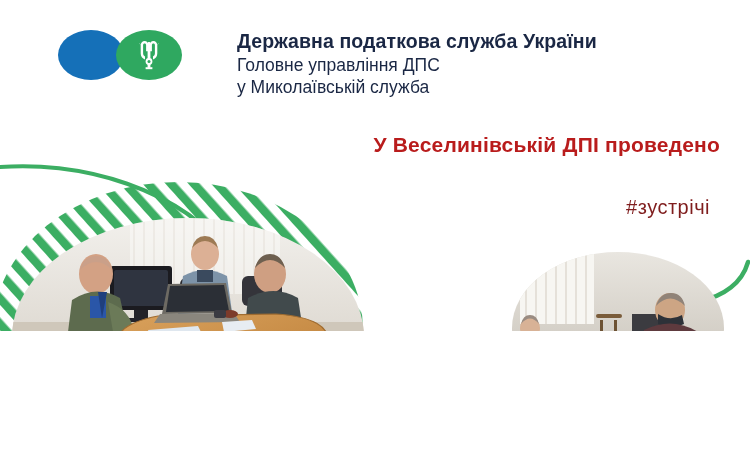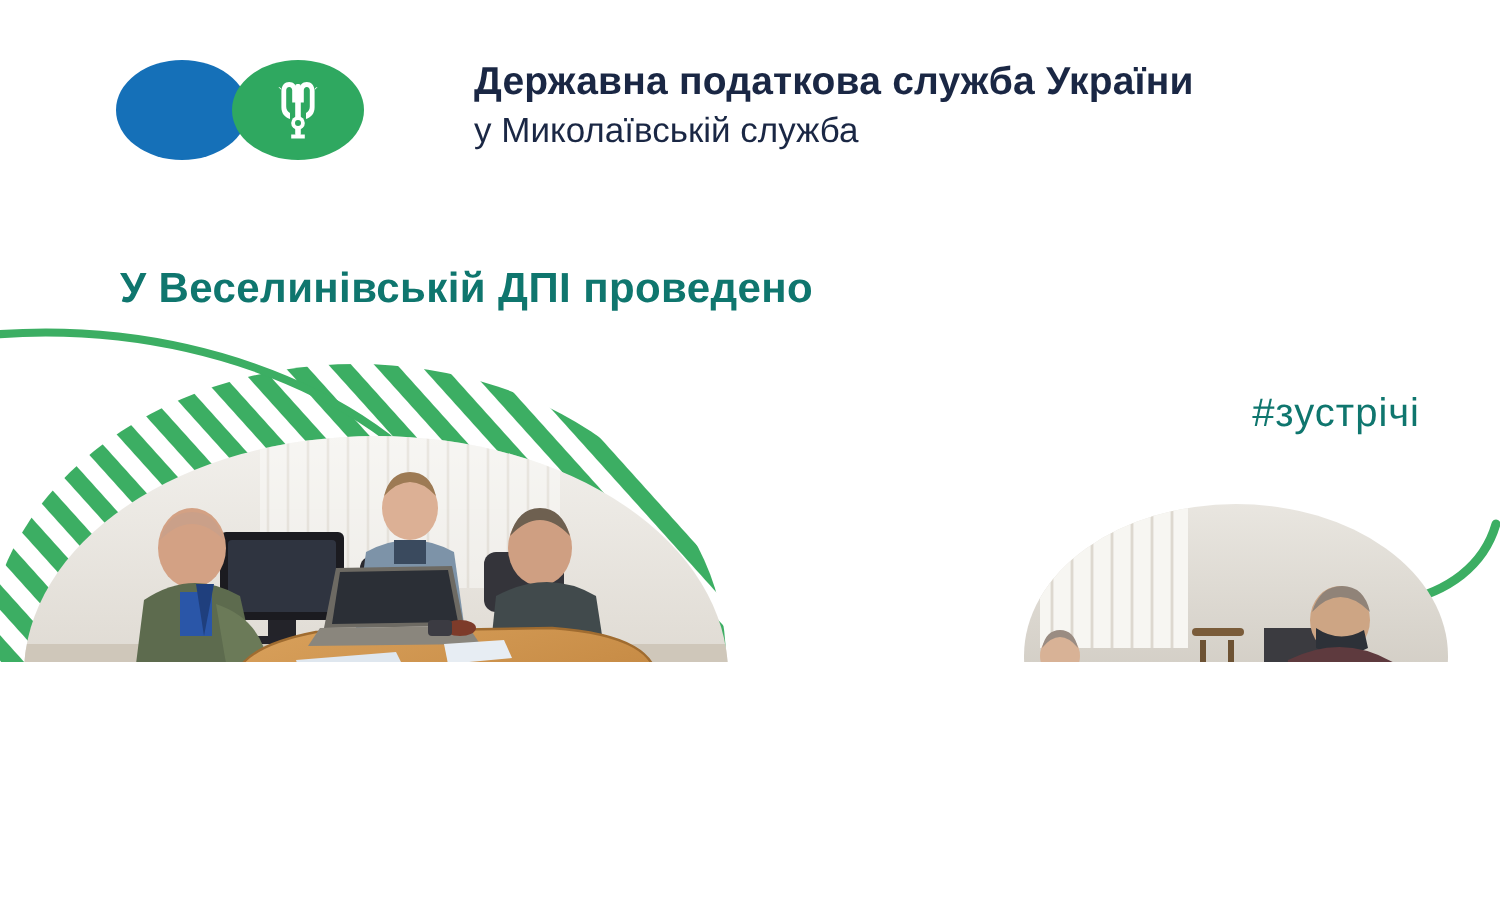--- a/index.html
+++ b/index.html
@@ -70,36 +70,36 @@
     line-height: 22px;
     white-space: nowrap;
   }
 
   
   .title-block {
     position: absolute;
     left: 60px;
     top: 132px;
     width: 660px;
-    text-align: left;
-    color: #0f766e;
+    text-align: right;
+    color: #b91c1c;
     font-size: 21px;
     font-weight: bold;
     line-height: 25px;
     letter-spacing: 0.2px;
   }
   .title-line { display: block; }
 
   .hashtag {
     position: absolute;
     right: 40px;
     top: 196px;
     font-size: 20px;
     font-weight: normal;
-    color: #0f766e;
+    color: #7f1d1d;
     letter-spacing: 0.5px;
   }
 
   
   .decor-svg {
     position: absolute;
     left: 0;
     top: 0;
     width: 750px;
     height: 460px;
@@ -181,20 +181,21 @@
         <path d="M22.8 3.5 c-0.9 0-1.5 0.7-1.5 1.6 v8.5 c0 3.0-1.6 5.0-4.3 5.9 v-3.0 c1.3-0.7 1.9-1.7 1.9-3.2 V5.1 c0-0.9-0.6-1.6-1.5-1.6 -0.9 0-1.5 0.7-1.5 1.6 v6.1 h-2.3 V5.1 c0-2.4 1.6-4.1 3.8-4.1 2.2 0 3.8 1.7 3.8 4.1 z"></path>
         <circle cx="13" cy="21.5" r="3.4"></circle>
         <circle cx="13" cy="21.5" r="1.5" fill="#2fa860"></circle>
         <path d="M9.6 27.2 h6.8 v2.0 h-6.8 z"></path>
       </g>
     </svg>
   </div>
 
   <div class="header-text">
     <div class="hdr-line1">Державна податкова служба України</div>
+    <div class="hdr-line2">Головне управління ДПС</div>
     <div class="hdr-line3">у Миколаївській служба</div>
   </div>
 
   <div class="title-block">
     <span class="title-line">У Веселинівській ДПІ проведено</span>
   </div>
 
   <div class="hashtag">#зустрічі</div>
 
   <div class="photo photo-main">

